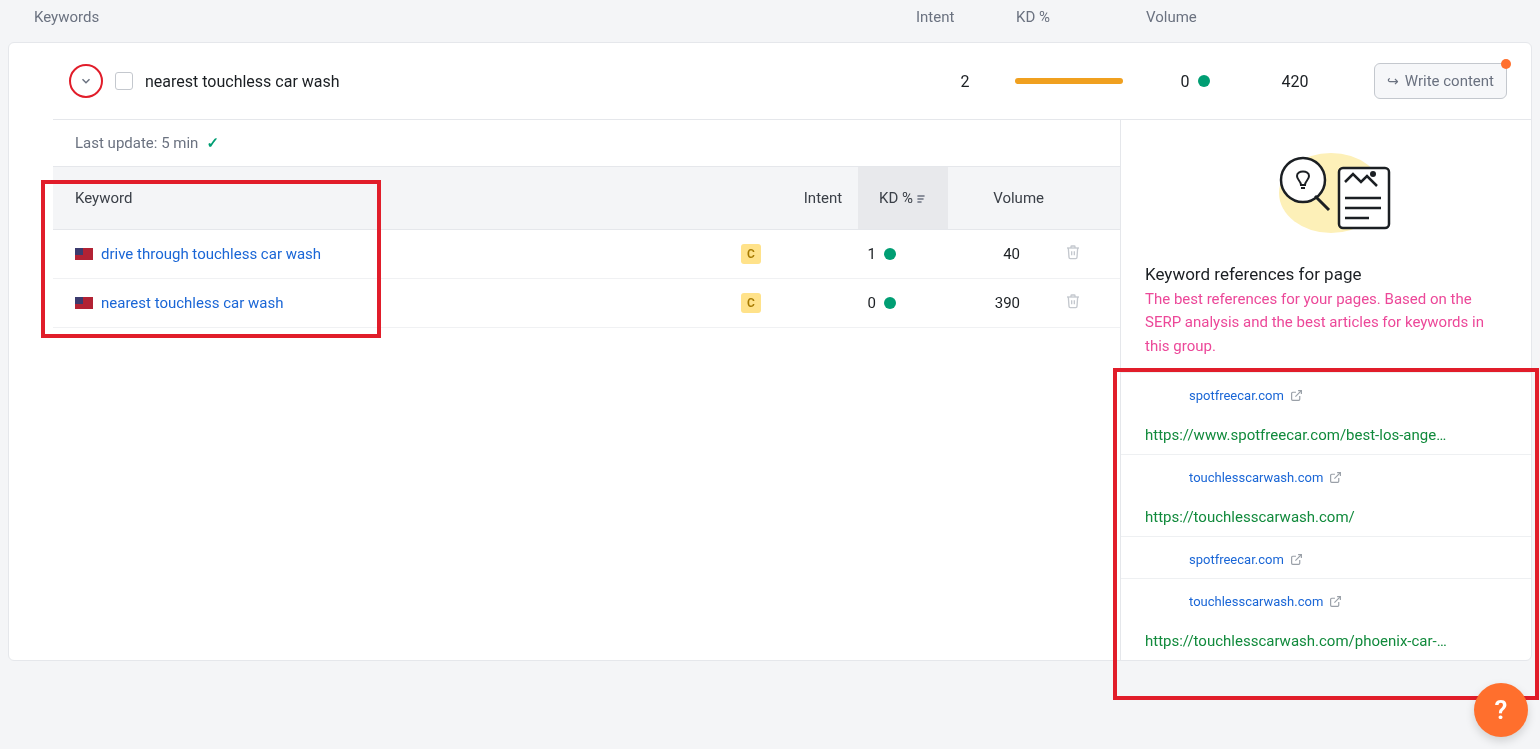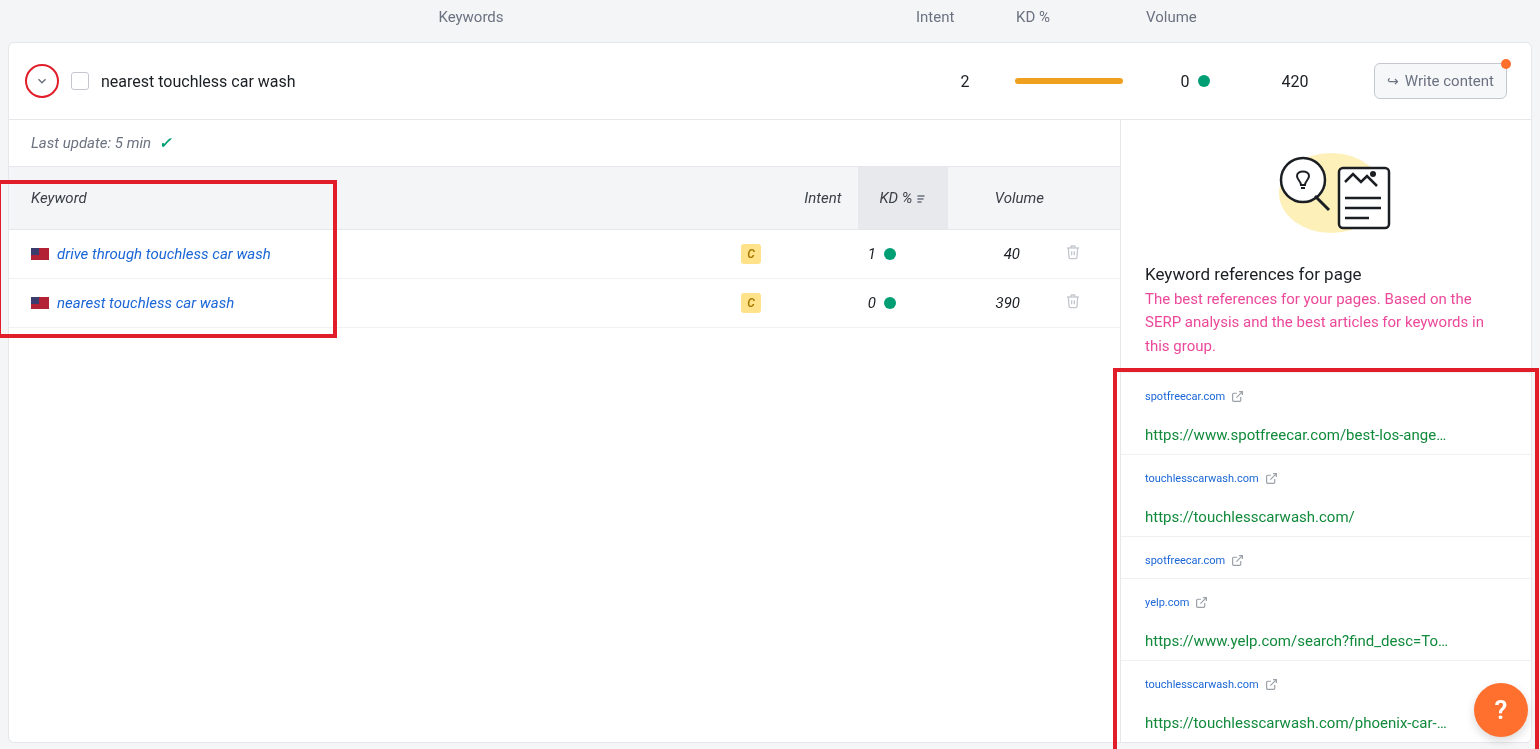--- a/index.html
+++ b/index.html
@@ -1,41 +1,41 @@
 <!DOCTYPE html>
 <html><head>
 <meta charset="utf-8">
 <style>
   * { box-sizing: border-box; margin: 0; padding: 0; }
   body { font-family: -apple-system, BlinkMacSystemFont, "Segoe UI", Roboto, Arial, sans-serif; background: #f4f5f7; color: #1b1f23; width: 1540px; height: 749px; overflow: hidden; position: relative; }
 
   .top-header { display: grid; grid-template-columns: 1fr 100px 130px 100px 100px 170px; align-items: center; padding: 8px 24px 16px 34px; color: #6b7280; font-size: 15px; }
   .top-header .col { text-align: left; }
-  .top-header .col-num { text-align: center; padding-right: 8px; }
-
-  .main-card { background: #fff; border: 1px solid #e5e7eb; border-radius: 6px; margin: 0 8px; }
+  .top-header .col-num { text-align: left; padding-right: 8px; }
+
+  .main-card { background: #fff; border: 1px solid #e5e7eb; border-radius: 6px; margin: 0 8px; padding-left: 44px; }
 
   .page-row { display: grid; grid-template-columns: 1fr 100px 130px 100px 100px 170px; align-items: center; padding: 20px 16px; border-bottom: 1px solid #e5e7eb; }
   .page-left { display: flex; align-items: center; gap: 12px; }
   .expand-btn { width: 34px; height: 34px; border: 2px solid #e11d2a; border-radius: 50%; display: flex; align-items: center; justify-content: center; background: #fff; cursor: pointer; }
   .expand-btn svg { width: 14px; height: 14px; stroke: #6b7280; }
   .checkbox { width: 18px; height: 18px; border: 1.5px solid #c4c8ce; border-radius: 3px; background: #fff; cursor: pointer; }
   .page-title { font-size: 16px; color: #1b1f23; }
   .col-center { text-align: center; font-size: 16px; }
   .intent-bar { width: 108px; height: 6px; background: #f0a01f; border-radius: 3px; }
   .kd-cell { display: flex; align-items: center; justify-content: center; gap: 8px; font-size: 16px; }
   .kd-dot { width: 12px; height: 12px; border-radius: 50%; background: #009e73; display: inline-block; }
   .vol-cell { text-align: center; font-size: 16px; }
 
   .write-btn { display: inline-flex; align-items: center; gap: 6px; border: 1px solid #c4c8ce; border-radius: 6px; padding: 8px 12px; color: #6b7280; background: #f6f7f9; font-size: 15px; cursor: pointer; position: relative; }
   .write-btn .arrow { font-size: 14px; }
   .write-btn .notif { position: absolute; top: -5px; right: -5px; width: 10px; height: 10px; background: #ff6f2d; border-radius: 50%; }
 
   .content-split { display: flex; }
-  .left-panel { flex: 1; border-right: 1px solid #e5e7eb; font-style: italic; }
+  .left-panel { flex: 1; border-right: 1px solid #e5e7eb; }
   .right-panel { width: 410px; padding: 0; }
 
   .update-row { display: flex; align-items: center; gap: 8px; padding: 14px 22px; color: #6b7280; font-size: 15px; }
   .update-row .check { color: #009e73; font-weight: bold; }
 
   .kw-header { display: grid; grid-template-columns: 1fr 70px 90px 100px 50px; align-items: center; background: #f4f5f7; border-top: 1px solid #e5e7eb; border-bottom: 1px solid #e5e7eb; padding: 0 22px; height: 64px; font-size: 15px; color: #3b4048; }
   .kw-header .sortcol { background: #e8e9ec; height: 100%; display: flex; align-items: center; justify-content: center; gap: 4px; }
   .kw-header .hcenter { text-align: center; }
 
   .kw-row { display: grid; grid-template-columns: 1fr 70px 90px 100px 50px; align-items: center; padding: 14px 22px; border-bottom: 1px solid #f0f1f3; font-size: 15px; gap: 24px; }
@@ -53,21 +53,21 @@
 
   .illus { display: flex; align-items: center; justify-content: center; padding: 18px 0 10px; }
   .illus-svg { width: 150px; height: 110px; }
 
   .ref-title { font-size: 17px; color: #1b1f23; padding: 6px 24px 4px; }
   .ref-desc { font-size: 15px; color: #ec4899; line-height: 1.55; padding: 0 24px 14px; }
 
   .ref-list { position: relative; }
   .ref-highlight-box { position: absolute; border: 4px solid #e11d2a; pointer-events: none; left: -8px; right: -8px; top: -4px; bottom: -40px; }
   .ref-item { border-top: 1px solid #eef0f2; padding: 12px 24px 10px; }
-  .ref-domain { color: #1a66d6; font-size: 11px; display: inline-flex; align-items: center; gap: 6px; }
+  .ref-domain { color: #1a66d6; font-size: 13px; display: inline-flex; align-items: center; gap: 6px; margin-left: 44px; }
   .ext-icon { width: 13px; height: 13px; }
   .ref-url { color: #118a3c; font-size: 15px; margin-top: 22px; white-space: nowrap; overflow: hidden; text-overflow: ellipsis; }
 
   .help-fab { position: absolute; right: 12px; bottom: 12px; width: 54px; height: 54px; border-radius: 50%; background: #ff6f2d; color: #fff; font-size: 26px; font-weight: 600; display: flex; align-items: center; justify-content: center; cursor: pointer; box-shadow: 0 4px 10px rgba(0,0,0,.15); }
 
   .write-col { display: flex; justify-content: flex-end; padding-right: 8px; }
 </style>
 </head>
 <body>
 
@@ -225,31 +225,20 @@
             <span>spotfreecar.com</span>
             <svg class="ext-icon" viewBox="0 0 24 24" fill="none" stroke="#9aa0a8" stroke-width="2.2">
                 <path d="M18 13v6a2 2 0 0 1-2 2H5a2 2 0 0 1-2-2V8a2 2 0 0 1 2-2h6"></path>
                 <polyline points="15 3 21 3 21 9"></polyline>
                 <line x1="10" y1="14" x2="21" y2="3"></line>
               </svg>
           </span>
         </div>
         <div class="ref-item">
           <span class="ref-domain">
-            <span>yelp.com</span>
-            <svg class="ext-icon" viewBox="0 0 24 24" fill="none" stroke="#9aa0a8" stroke-width="2.2">
-                <path d="M18 13v6a2 2 0 0 1-2 2H5a2 2 0 0 1-2-2V8a2 2 0 0 1 2-2h6"></path>
-                <polyline points="15 3 21 3 21 9"></polyline>
-                <line x1="10" y1="14" x2="21" y2="3"></line>
-              </svg>
-          </span>
-          <div class="ref-url">https://www.yelp.com/search?find_desc=To…</div>
-        </div>
-        <div class="ref-item">
-          <span class="ref-domain">
             <span>touchlesscarwash.com</span>
             <svg class="ext-icon" viewBox="0 0 24 24" fill="none" stroke="#9aa0a8" stroke-width="2.2">
                 <path d="M18 13v6a2 2 0 0 1-2 2H5a2 2 0 0 1-2-2V8a2 2 0 0 1 2-2h6"></path>
                 <polyline points="15 3 21 3 21 9"></polyline>
                 <line x1="10" y1="14" x2="21" y2="3"></line>
               </svg>
           </span>
           <div class="ref-url">https://touchlesscarwash.com/phoenix-car-…</div>
         </div>
 

